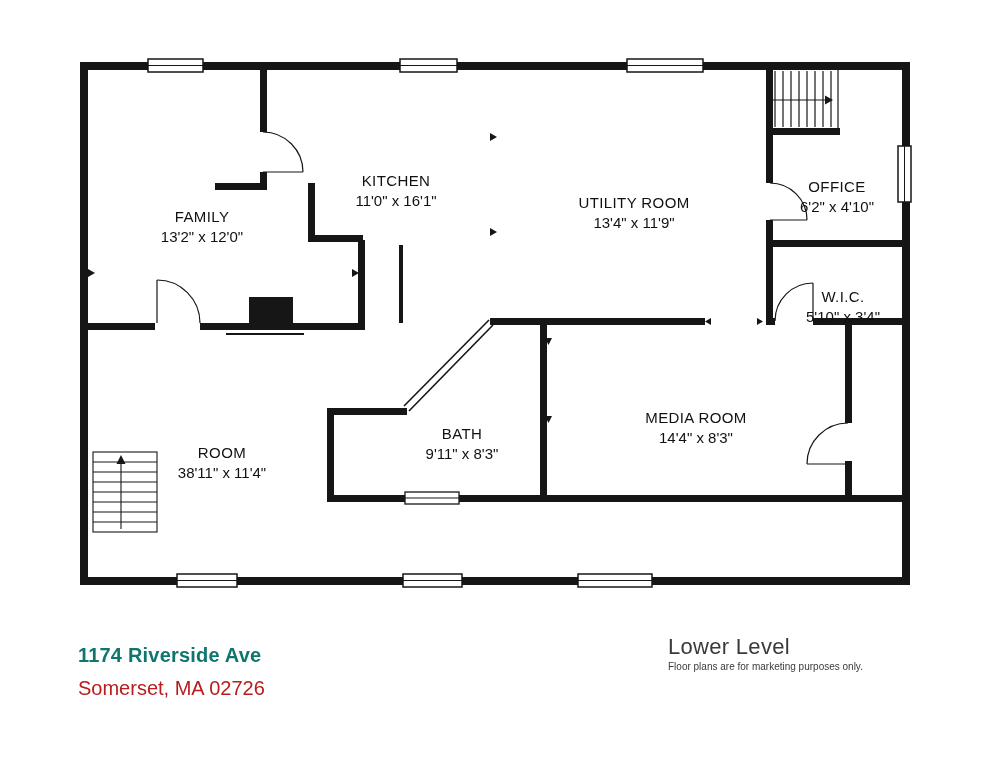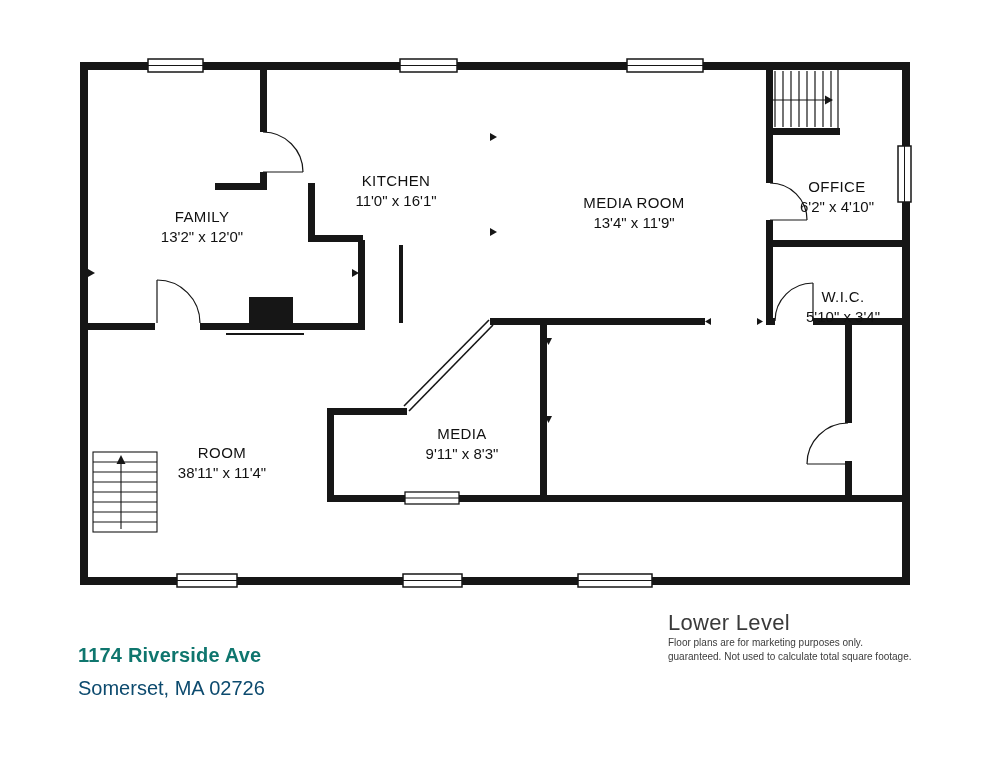--- a/index.html
+++ b/index.html
@@ -9,23 +9,23 @@
   }
   .plan-svg{position:absolute;left:0;top:0;}
   .room-label{
     position:absolute;transform:translateX(-50%);text-align:center;
     white-space:nowrap;color:#111111;
   }
   .room-name{font-size:15px;letter-spacing:.4px;}
   .room-dims{font-size:15px;margin-top:3px;}
   .address{position:absolute;left:78px;top:644px;}
   .address-line1{font-size:20px;font-weight:bold;letter-spacing:.2px;color:#0f766e;}
-  .address-line2{font-size:20px;margin-top:10px;color:#0c4a6e;}
+  .address-line2{font-size:20px;margin-top:10px;color:#b91c1c;}
   .legend{position:absolute;left:668px;top:610px;width:280px;}
-  .level-title{font-size:22px;color:#3a3a3a;letter-spacing:.3px;}
+  .level-title{font-size:22px;color:#3a3a3a;letter-spacing:.3px;margin-top:24px;}
   .disclaimer{margin-top:0;font-size:10px;line-height:13.5px;color:#3c3c3c;}
 </style>
 </head>
 <body>
 
 <div class="canvas">
 
   <svg class="plan-svg" width="994" height="768" viewBox="0 0 994 768">
 
     <g fill="#161616" shape-rendering="crispEdges">
@@ -177,51 +177,54 @@
     <div class="room-name">FAMILY</div>
     <div class="room-dims">13'2" x 12'0"</div>
   </div>
 
   <div class="room-label" style="left:396px;top:172px">
     <div class="room-name">KITCHEN</div>
     <div class="room-dims">11'0" x 16'1"</div>
   </div>
 
   <div class="room-label" style="left:634px;top:194px">
-    <div class="room-name">MEDIA ROOM</div>
+    <div class="room-name">UTILITY ROOM</div>
     <div class="room-dims">13'4" x 11'9"</div>
   </div>
 
   <div class="room-label" style="left:837px;top:178px">
     <div class="room-name">OFFICE</div>
     <div class="room-dims">6'2" x 4'10"</div>
   </div>
 
   <div class="room-label" style="left:843px;top:288px">
     <div class="room-name">W.I.C.</div>
     <div class="room-dims">5'10" x 3'4"</div>
   </div>
 
+  <div class="room-label" style="left:696px;top:409px">
+    <div class="room-name">MEDIA ROOM</div>
+    <div class="room-dims">14'4" x 8'3"</div>
+  </div>
 
   <div class="room-label" style="left:462px;top:425px">
-    <div class="room-name">MEDIA</div>
+    <div class="room-name">BATH</div>
     <div class="room-dims">9'11" x 8'3"</div>
   </div>
 
   <div class="room-label" style="left:222px;top:444px">
     <div class="room-name">ROOM</div>
     <div class="room-dims">38'11" x 11'4"</div>
   </div>
 
   <div class="address">
     <div class="address-line1">1174 Riverside Ave</div>
     <div class="address-line2">Somerset, MA 02726</div>
   </div>
 
   <div class="legend">
     <div class="level-title">Lower Level</div>
     <div class="disclaimer">
       <div>Floor plans are for marketing purposes only.</div>
-      <div>guaranteed. Not used to calculate total square footage.</div>
     </div>
   </div>
 
 </div>
 
 </body></html>

